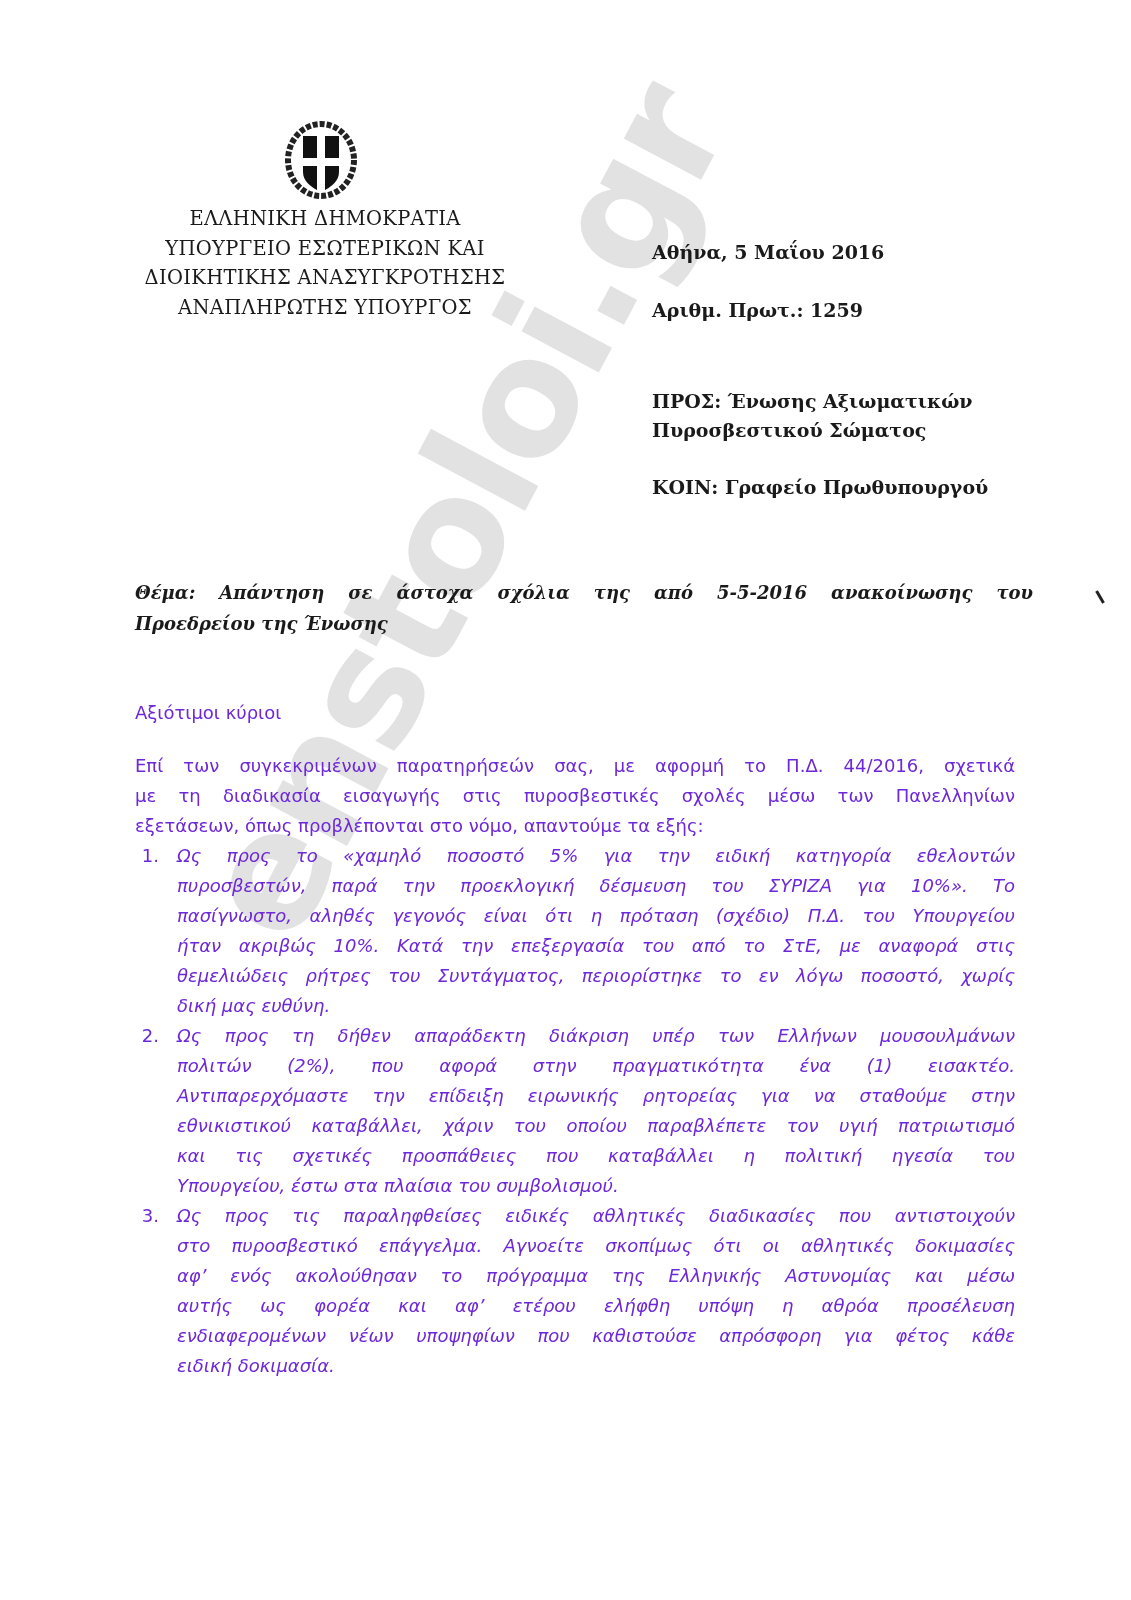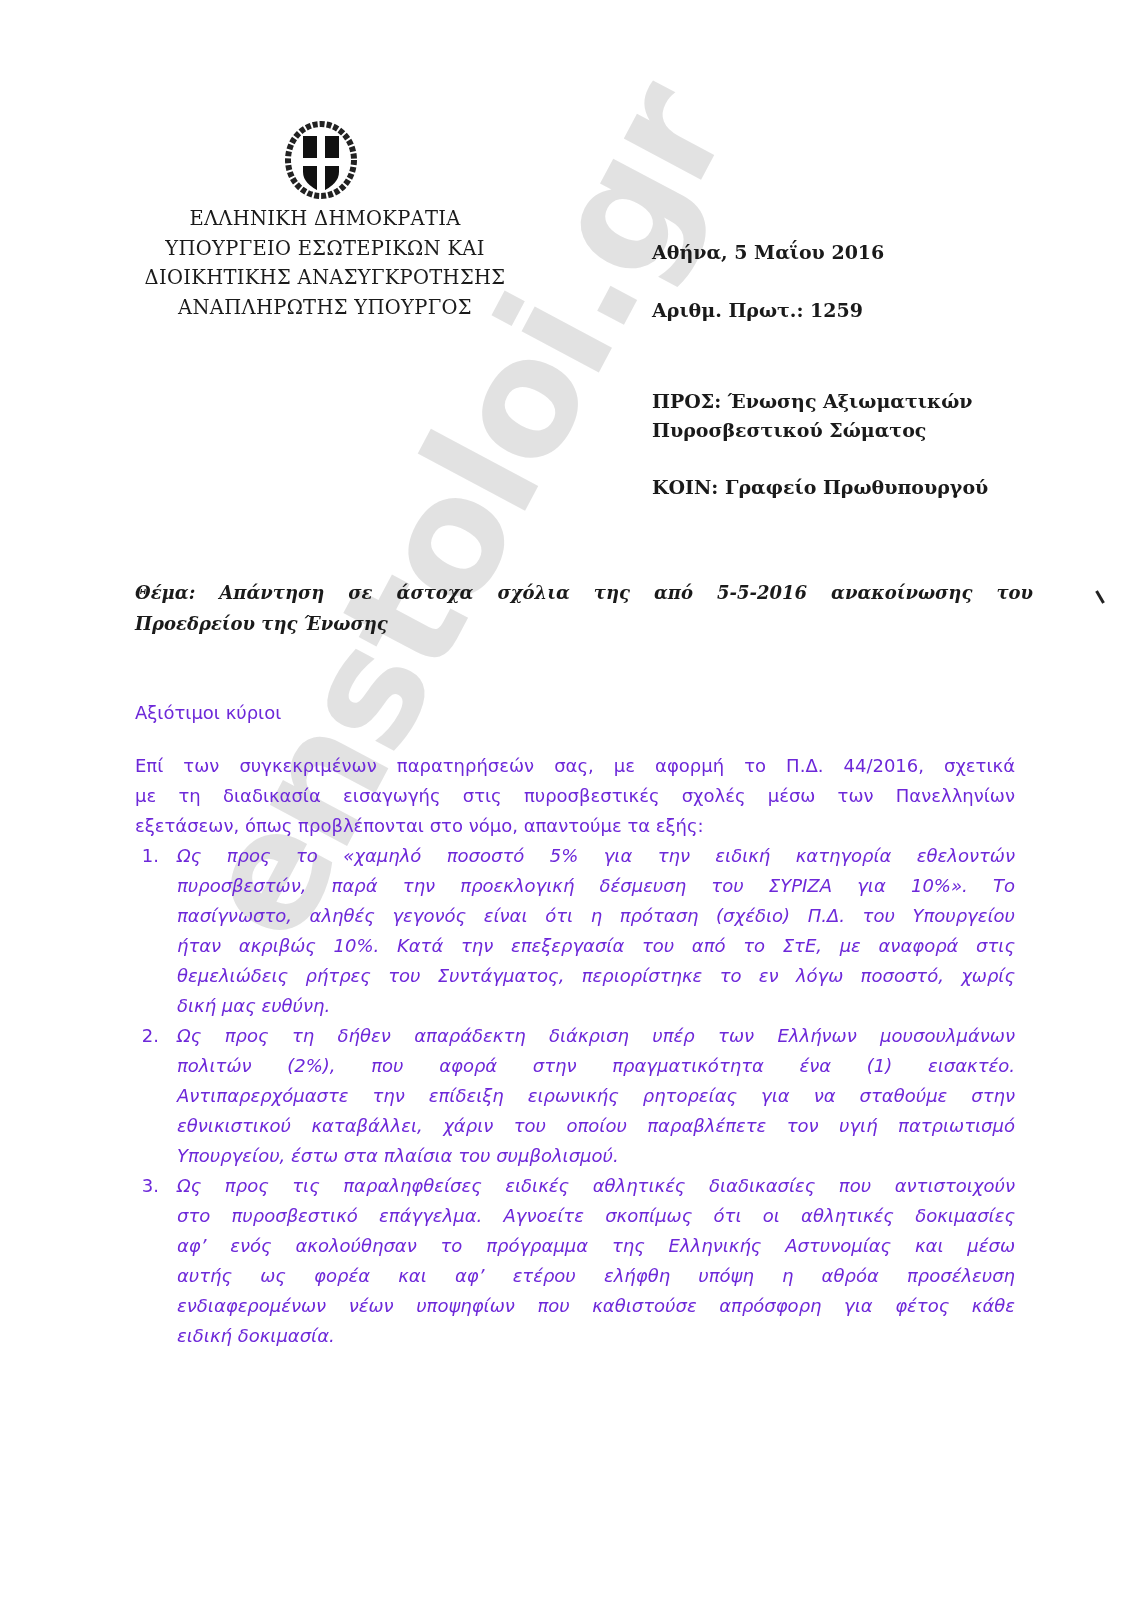--- a/index.html
+++ b/index.html
@@ -102,20 +102,21 @@
       <span class="ln">ήταν ακριβώς 10%. Κατά την επεξεργασία του από το ΣτΕ, με αναφορά στις</span>
       <span class="ln">θεμελιώδεις ρήτρες του Συντάγματος, περιορίστηκε το εν λόγω ποσοστό, χωρίς</span>
       <span class="ln end">δική μας ευθύνη.</span>
     </li>
     <li>
       <span class="num">2.</span>
       <span class="ln">Ως προς τη δήθεν απαράδεκτη διάκριση υπέρ των Ελλήνων μουσουλμάνων</span>
       <span class="ln">πολιτών (2%), που αφορά στην πραγματικότητα ένα (1) εισακτέο.</span>
       <span class="ln">Αντιπαρερχόμαστε την επίδειξη ειρωνικής ρητορείας για να σταθούμε στην</span>
       <span class="ln">εθνικιστικού καταβάλλει, χάριν του οποίου παραβλέπετε τον υγιή πατριωτισμό</span>
+      <span class="ln">και τις σχετικές προσπάθειες που καταβάλλει η πολιτική ηγεσία του</span>
       <span class="ln end">Υπουργείου, έστω στα πλαίσια του συμβολισμού.</span>
     </li>
     <li>
       <span class="num">3.</span>
       <span class="ln">Ως προς τις παραληφθείσες ειδικές αθλητικές διαδικασίες που αντιστοιχούν</span>
       <span class="ln">στο πυροσβεστικό επάγγελμα. Αγνοείτε σκοπίμως ότι οι αθλητικές δοκιμασίες</span>
       <span class="ln">αφ’ ενός ακολούθησαν το πρόγραμμα της Ελληνικής Αστυνομίας και μέσω</span>
       <span class="ln">αυτής ως φορέα και αφ’ ετέρου ελήφθη υπόψη η αθρόα προσέλευση</span>
       <span class="ln">ενδιαφερομένων νέων υποψηφίων που καθιστούσε απρόσφορη για φέτος κάθε</span>
       <span class="ln end">ειδική δοκιμασία.</span>

